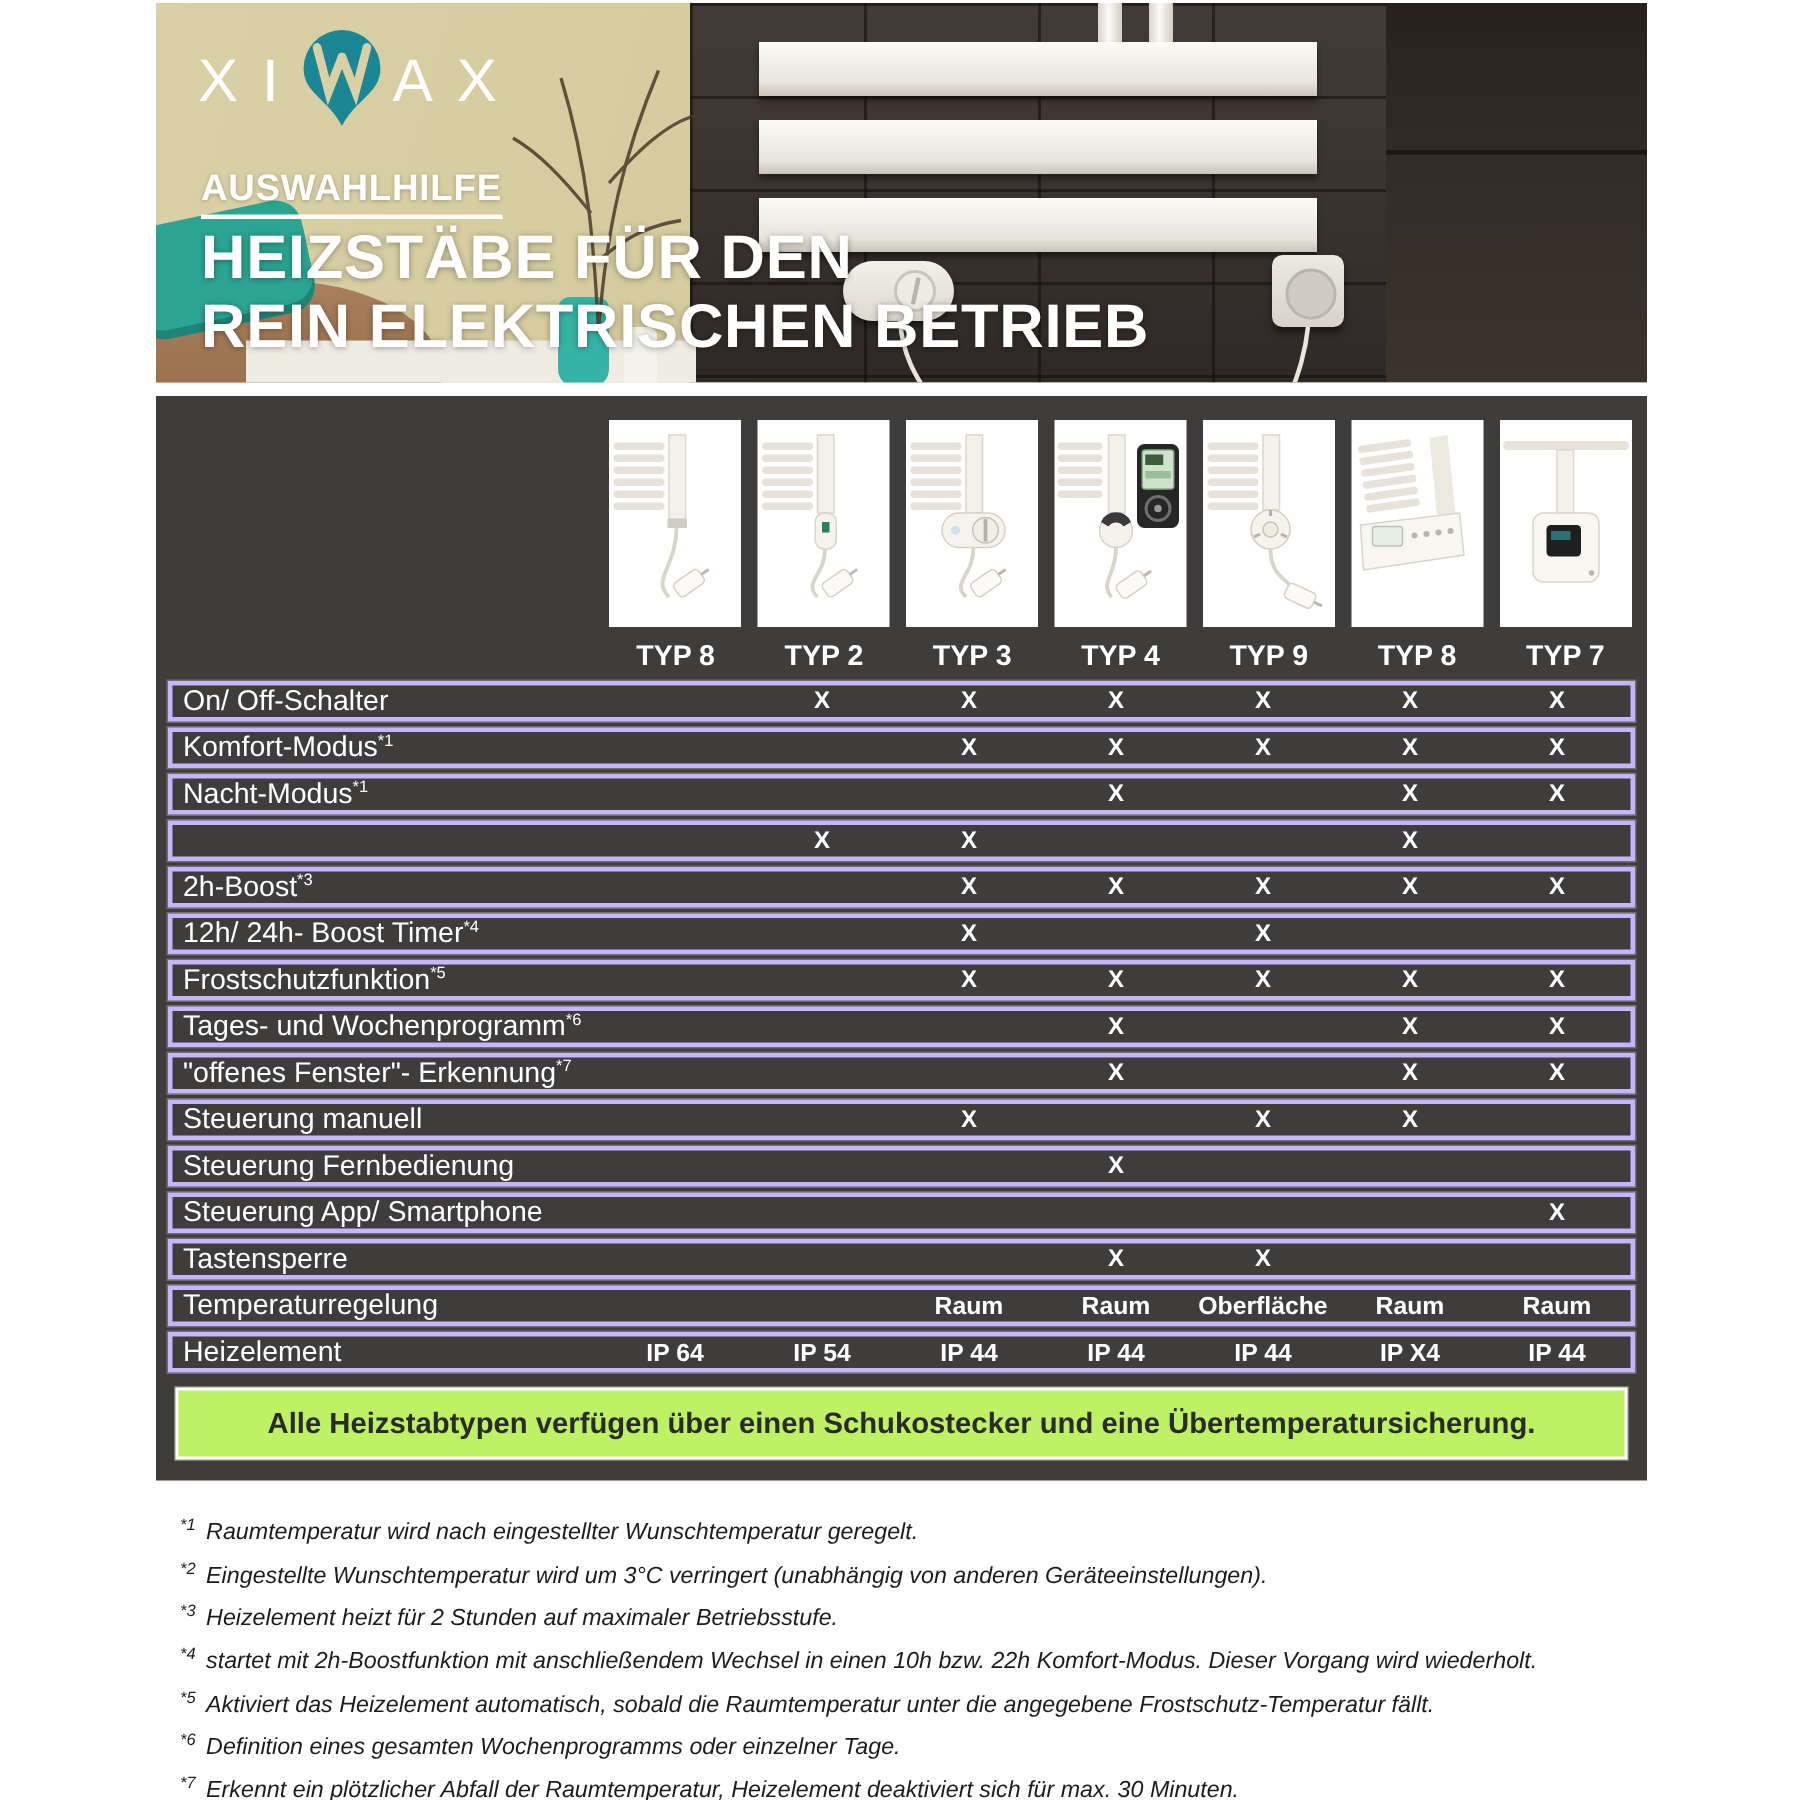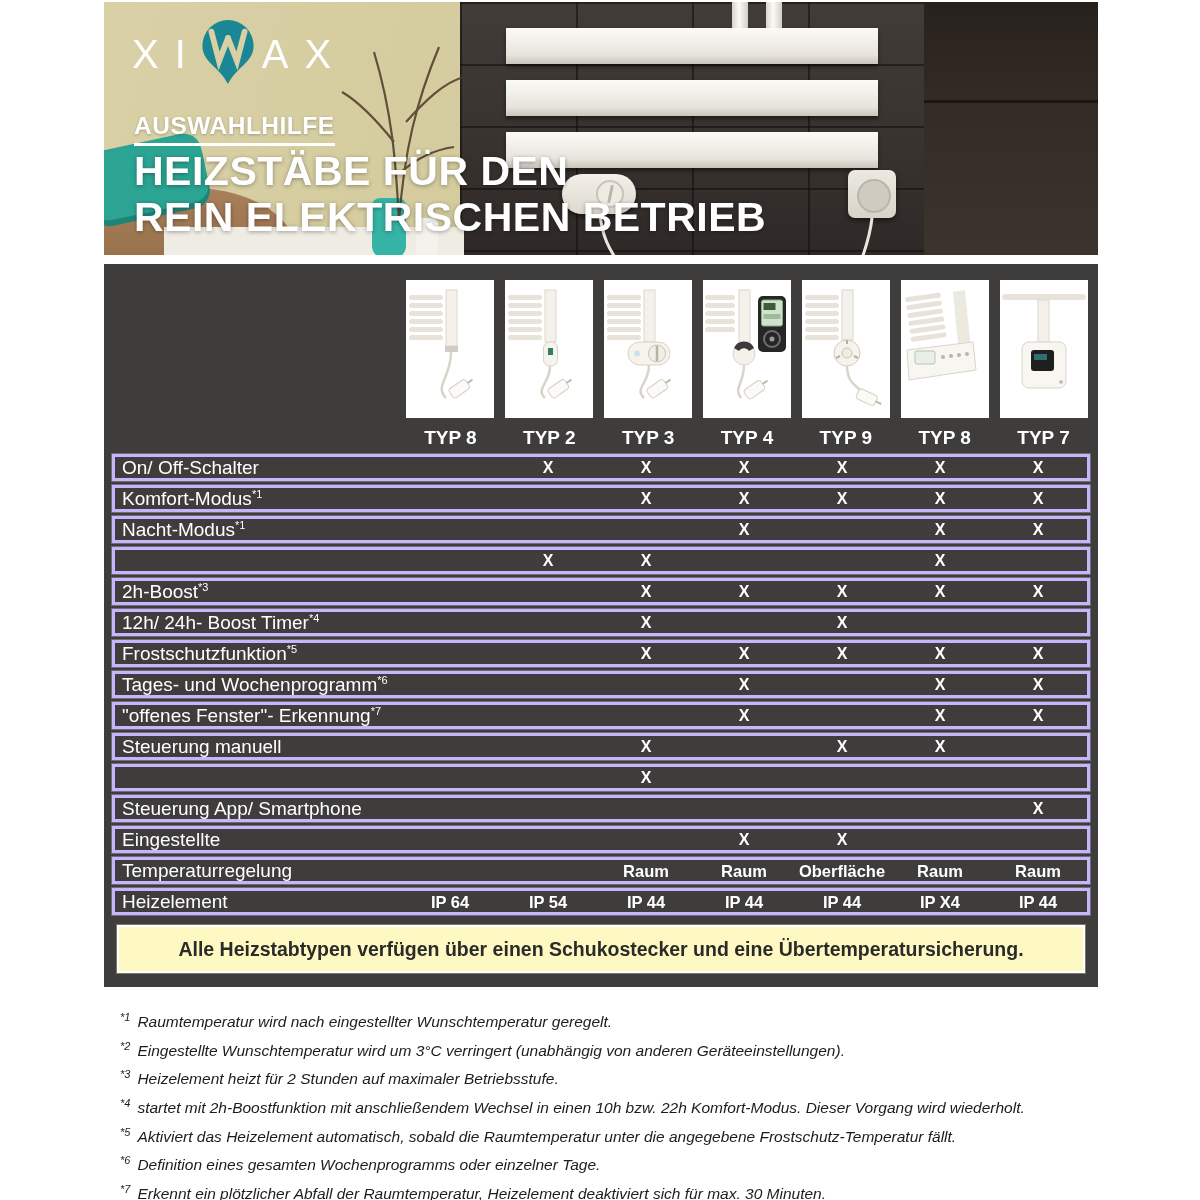--- a/index.html
+++ b/index.html
@@ -67,21 +67,21 @@
   .typ-row { height:32px; }
   .typ-label { text-align:center; color:#fff; font-weight:bold; font-size:19px; }
   .frow { border:3px solid #c4b5fd; outline:1px solid rgba(255,255,255,.25);
     height:27px; margin:0 3px 4px 3px; display:grid;
     grid-template-columns:286px repeat(7,1fr); align-items:center; }
   .flabel { color:#fff; font-size:19px; padding-left:7px; white-space:nowrap; }
   .flabel sup { font-size:11px; }
   .fval { color:#fff; text-align:center; font-weight:bold; font-size:16px; }
   .fval.word { font-size:16.5px; }
   .banner { margin:10px 8px 2px 8px; border:2px solid #fff; outline:1px solid rgba(255,255,255,.3);
-    background:#fef9c3; height:48px; display:flex; align-items:center; justify-content:center;text-align:center; }
+    background:#bef264; height:48px; display:flex; align-items:center; justify-content:center;text-align:center; }
   .banner span { font-weight:bold; font-size:19.5px; color:#2a2a28; }
 
   
   .footnotes { margin:24px 0 0 16px; font-style:italic; color:#1c1c1c; font-size:15.5px; }
   .fn { margin-bottom:8.5px; }
   .fn sup { font-size:11px; margin-right:7px; font-style:italic; }
 </style>
 </head>
 <body>
 
@@ -386,40 +386,41 @@
           <div class="flabel">Steuerung manuell</div>
           <div class="fval"></div>
           <div class="fval"></div>
           <div class="fval">X</div>
           <div class="fval"></div>
           <div class="fval">X</div>
           <div class="fval">X</div>
           <div class="fval"></div>
         </div>
         <div class="frow">
+          <div class="flabel">Steuerung Fernbedienung</div>
           <div class="fval"></div>
           <div class="fval"></div>
           <div class="fval"></div>
           <div class="fval">X</div>
           <div class="fval"></div>
           <div class="fval"></div>
           <div class="fval"></div>
         </div>
         <div class="frow">
           <div class="flabel">Steuerung App/ Smartphone</div>
           <div class="fval"></div>
           <div class="fval"></div>
           <div class="fval"></div>
           <div class="fval"></div>
           <div class="fval"></div>
           <div class="fval"></div>
           <div class="fval">X</div>
         </div>
         <div class="frow">
-          <div class="flabel">Eingestellte</div>
+          <div class="flabel">Tastensperre</div>
           <div class="fval"></div>
           <div class="fval"></div>
           <div class="fval"></div>
           <div class="fval">X</div>
           <div class="fval">X</div>
           <div class="fval"></div>
           <div class="fval"></div>
         </div>
         <div class="frow">
           <div class="flabel">Temperaturregelung</div>

